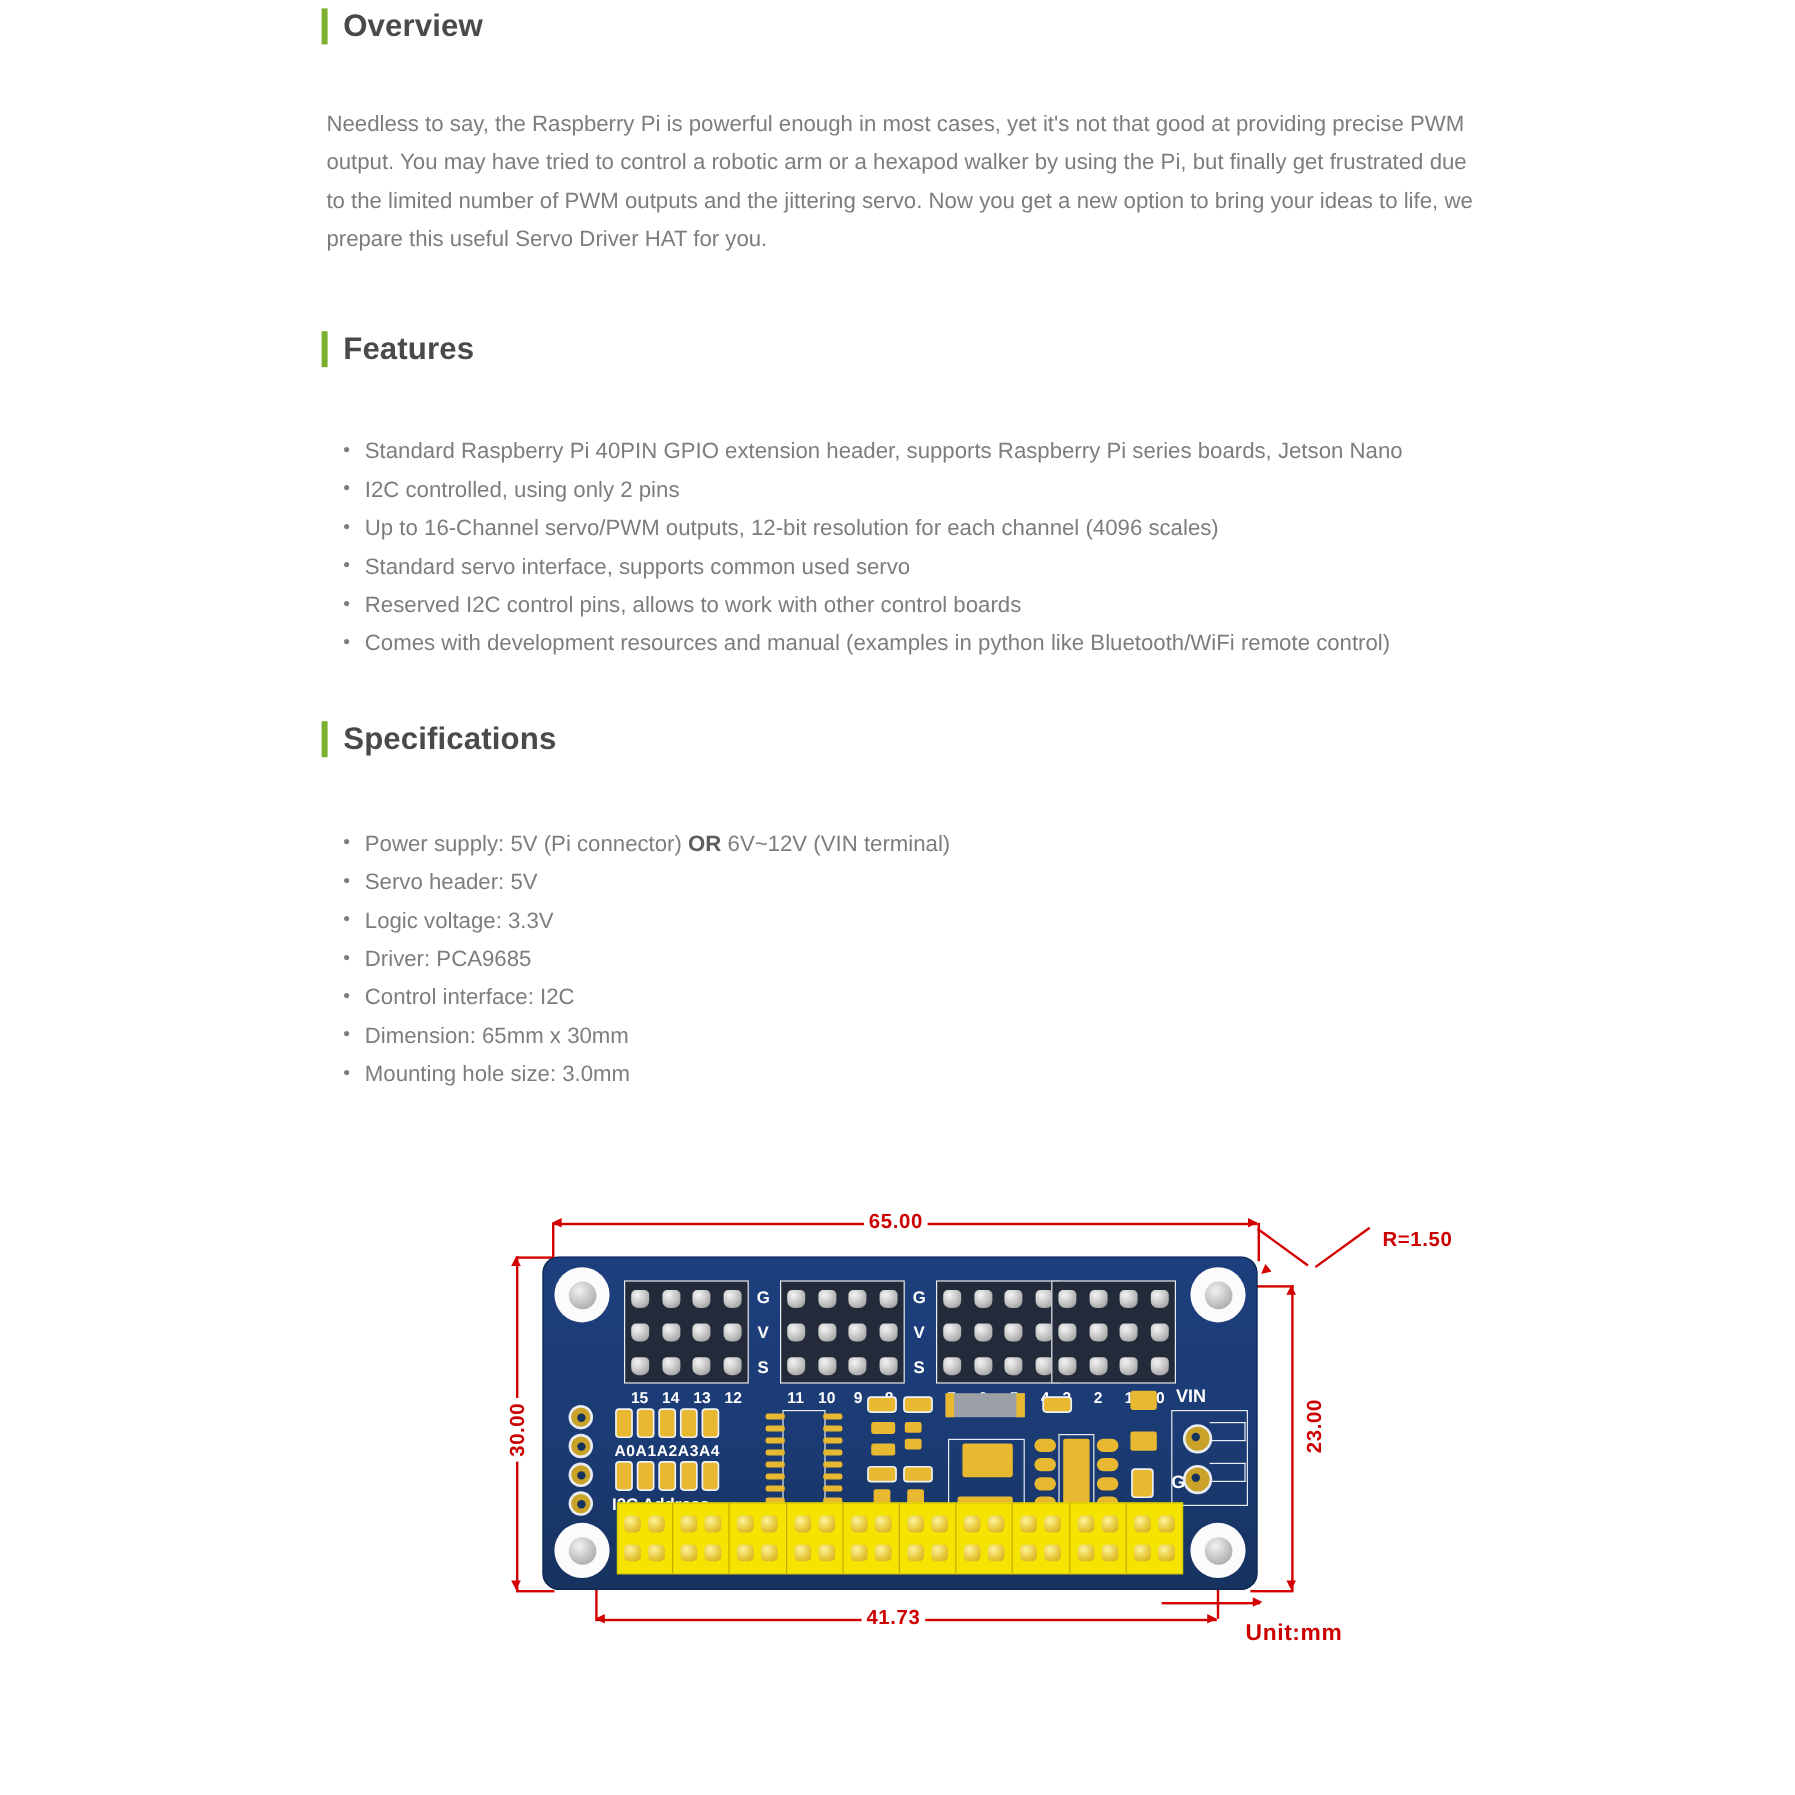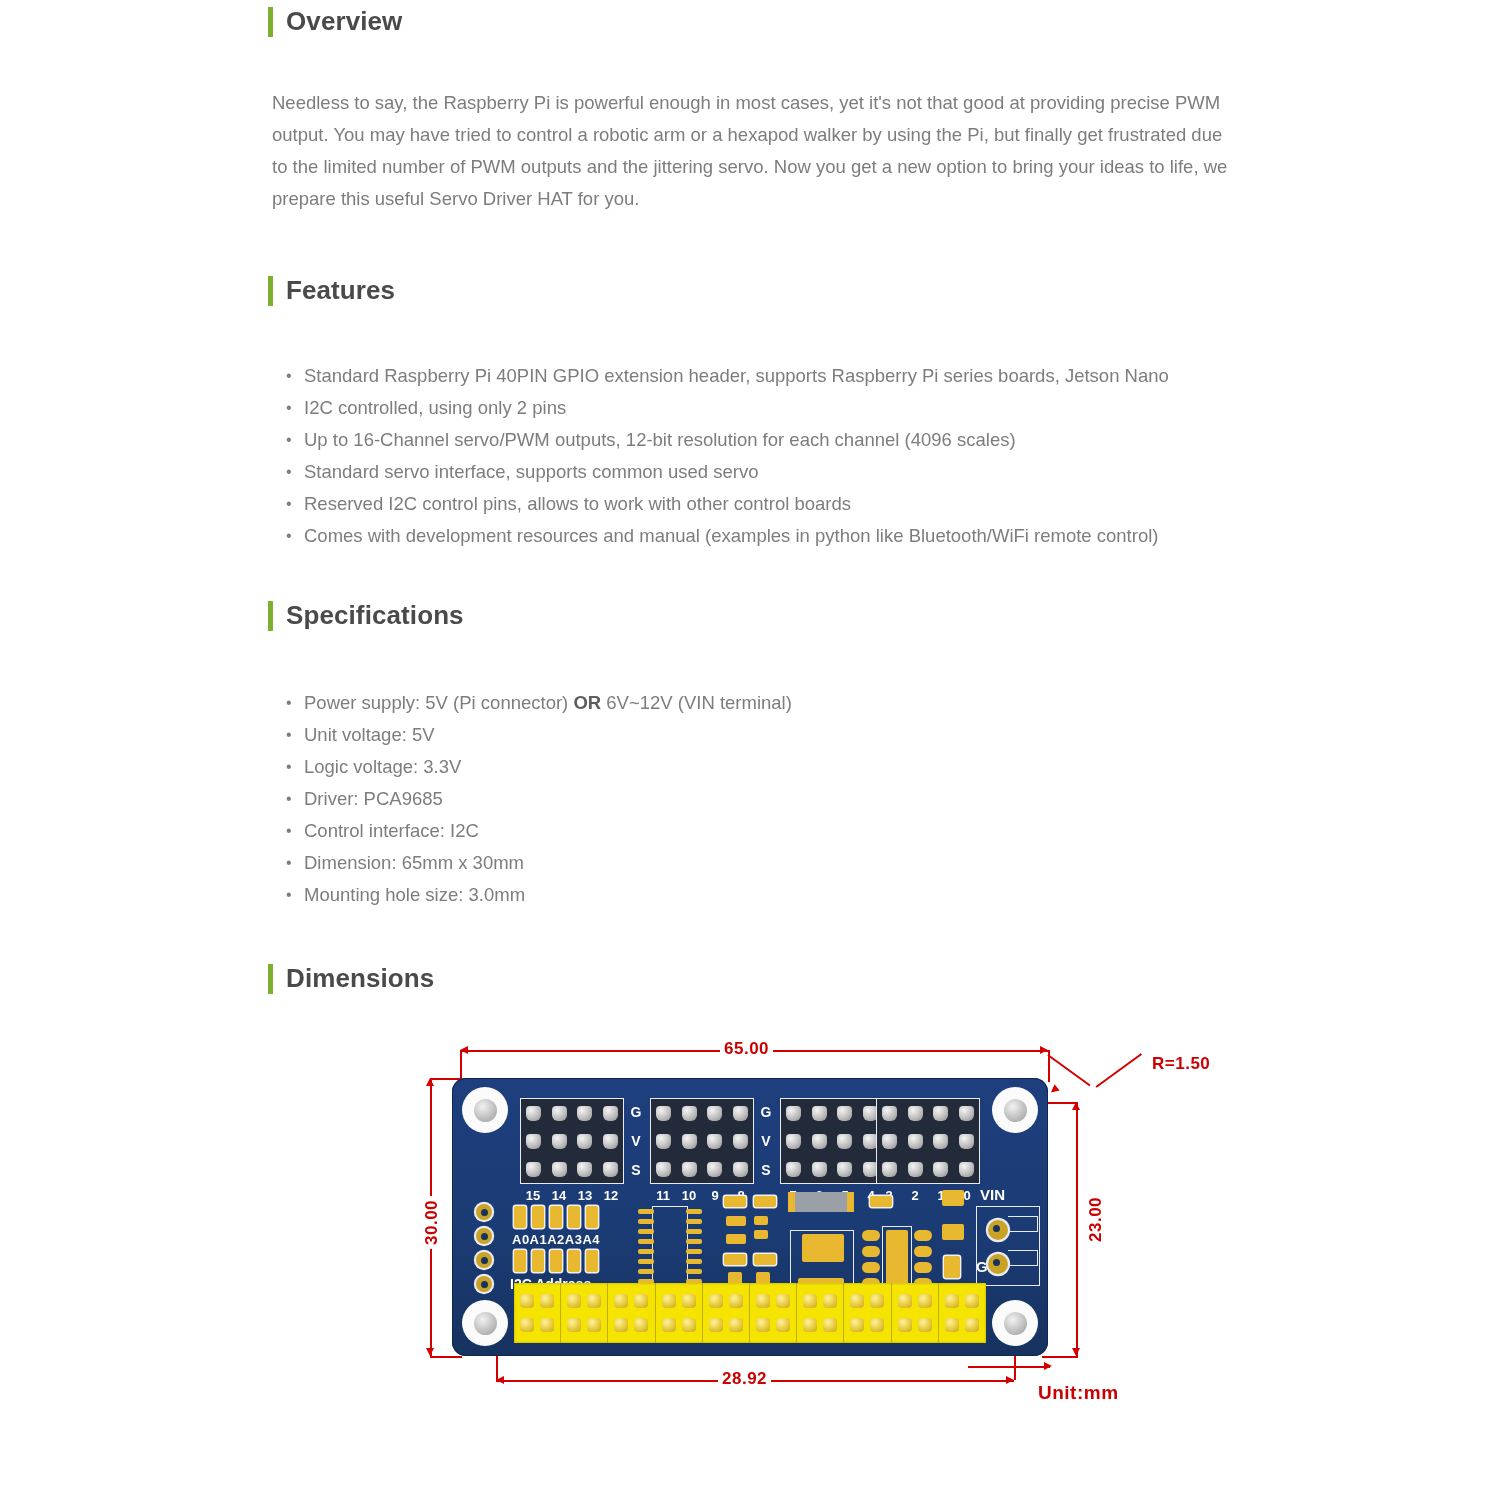--- a/index.html
+++ b/index.html
@@ -300,33 +300,29 @@
 
   <div style="height:48px"></div>
   <div class="section-head">
     <div class="bar"></div>
     <div class="title">Specifications</div>
   </div>
 
   <div style="height:56px"></div>
   <ul class="bullets">
     <li><span>Power supply: 5V (Pi connector) </span><b>OR</b><span> 6V~12V (VIN terminal)</span></li>
-    <li>Unit voltage: 5V</li>
+    <li>Servo header: 5V</li>
     <li>Logic voltage: 3.3V</li>
     <li>Driver: PCA9685</li>
     <li>Control interface: I2C</li>
     <li>Dimension: 65mm x 30mm</li>
     <li>Mounting hole size: 3.0mm</li>
   </ul>
 
   <div style="height:52px"></div>
-  <div class="section-head">
-    <div class="bar"></div>
-    <div class="title">Dimensions</div>
-  </div>
 
   <div style="height:22px"></div>
 
   <div class="draw-wrap">
    <div class="draw">
 
     <div class="dim h" style="left:52px; top:26px; width:588px;"></div>
     <div class="arrow left" style="left:52px;  top:21.5px;"></div>
     <div class="arrow right" style="left:632px; top:21.5px;"></div>
     <div class="dimtxt" style="left:312px; top:15px;">65.00</div>
@@ -344,21 +340,21 @@
     <div class="dim v" style="left:668px; top:78px; height:254px;"></div>
     <div class="arrow up" style="left:663.5px; top:78px;"></div>
     <div class="arrow down" style="left:663.5px; top:324px;"></div>
     <div class="dimtxt vert" style="left:678px; top:222px;">23.00</div>
     <div class="dim h" style="left:634px; top:78px; width:36px;"></div>
     <div class="dim h" style="left:634px; top:332px; width:36px;"></div>
 
     <div class="dim h" style="left:88px; top:356px; width:518px;"></div>
     <div class="arrow left" style="left:88px;  top:351.5px;"></div>
     <div class="arrow right" style="left:598px; top:351.5px;"></div>
-    <div class="dimtxt" style="left:310px; top:345px;">28.92</div>
+    <div class="dimtxt" style="left:310px; top:345px;">41.73</div>
     <div class="dim v" style="left:88px;  top:328px; height:28px;"></div>
     <div class="dim v" style="left:606px; top:328px; height:28px;"></div>
 
     <div class="dim h" style="left:640px; top:30px; width:52px; transform:rotate(36deg); transform-origin:left center;"></div>
     <div class="dim h" style="left:688px; top:62px; width:56px; transform:rotate(-36deg); transform-origin:left center;"></div>
     <div class="arrow left" style="left:642px; top:62px; transform:rotate(-40deg);"></div>
     <div class="dimtxt" style="left:740px; top:30px;">R=1.50</div>
 
     <div class="dim h" style="left:560px; top:342px; width:82px;"></div>
     <div class="arrow right" style="left:636px; top:337.5px;"></div>

